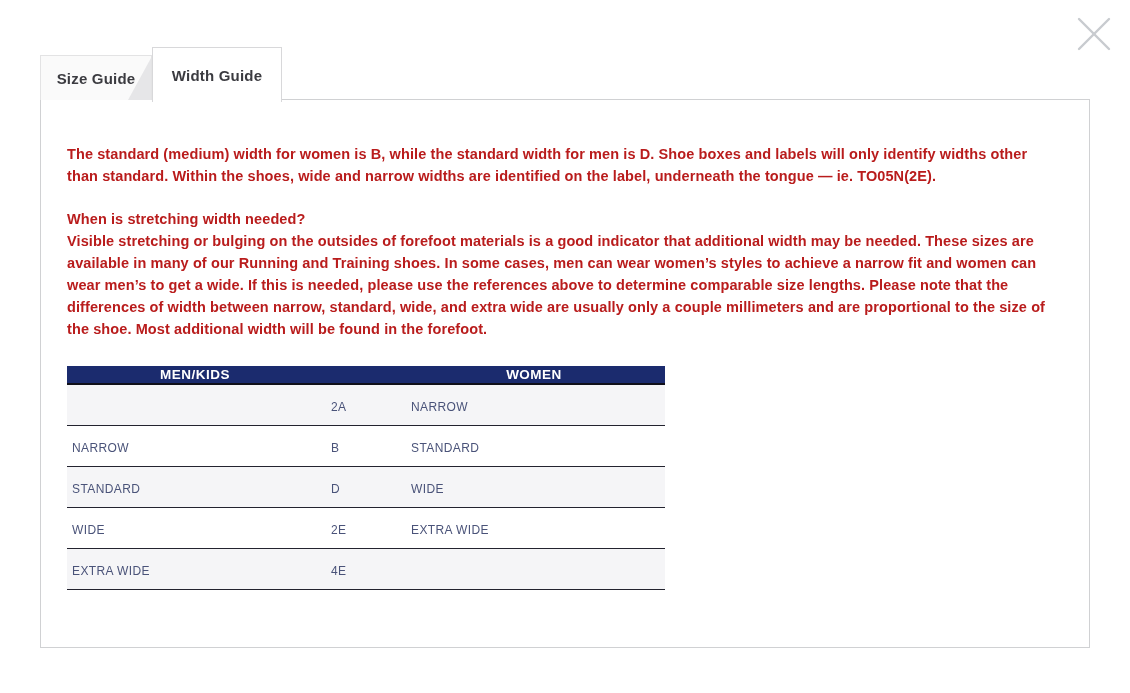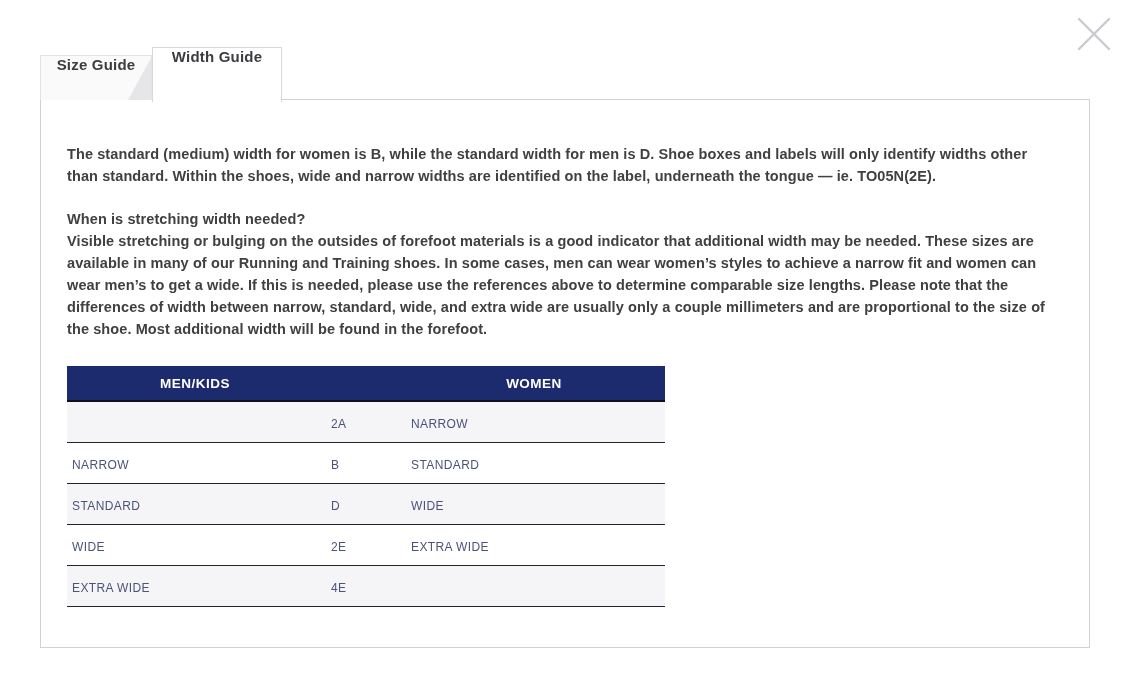--- a/index.html
+++ b/index.html
@@ -18,21 +18,21 @@
     width: 40px; height: 40px;
     background: transparent; border: none; padding: 2px;
     cursor: pointer;
   }
   .close-btn svg { display: block; }
   .close-btn line { stroke: #c8cbcf; stroke-width: 2.4; stroke-linecap: round; }
 
   
   .tabs { position: absolute; left: 40px; top: 45px; height: 55px; z-index: 3; }
   .tab {
-    position: absolute; display: flex; align-items: flex-start; justify-content: center;
+    position: absolute; display: flex; align-items: center; justify-content: center;
     cursor: pointer;
   }
   .tab--inactive {
     left: 0; top: 10px; width: 112px; height: 45px;
     background: #fafafa;
     border: 1px solid #e3e3e4; border-bottom: none;
   }
   .tab--inactive .wedge {
     position: absolute; right: 0; bottom: 0;
     width: 23px; height: 42px;
@@ -54,40 +54,40 @@
   .panel {
     position: absolute; left: 40px; top: 99px;
     width: 1050px; height: 549px;
     border: 1px solid #d0d1d3;
     background: #ffffff;
     padding: 43px 26px 0 26px;
     z-index: 1;
   }
 
   .para, .q-heading {
-    font-size: 14.5px; font-weight: 700; color: #404040;
+    font-size: 14.5px; font-weight: 700; color: #b91c1c;
     line-height: 22px; letter-spacing: 0.1px;
     margin: 0; max-width: 992px;
   }
   .para-block { margin-top: 21px; }
 
   
   .width-table {
     margin-top: 26px;
     border-collapse: collapse;
     table-layout: fixed;
     width: 598px;
   }
   .width-table col.c1 { width: 256px; }
   .width-table col.c2 { width: 80px; }
   .width-table col.c3 { width: 262px; }
   .width-table th {
     background: #1b2b6e; color: #ffffff;
     font-size: 13.5px; font-weight: 700; letter-spacing: 0.5px;
-    height: 35px; text-align: center;
+    height: 18px; text-align: center;
     border-bottom: 2px solid #10101a;
     padding: 0;
   }
   .width-table td {
     height: 41px;
     font-size: 12px; font-weight: 400; color: #4a5379; letter-spacing: 0.4px;
     border-bottom: 1px solid #23232f;
     padding: 4px 0 0 8px;
     vertical-align: middle;
   }

